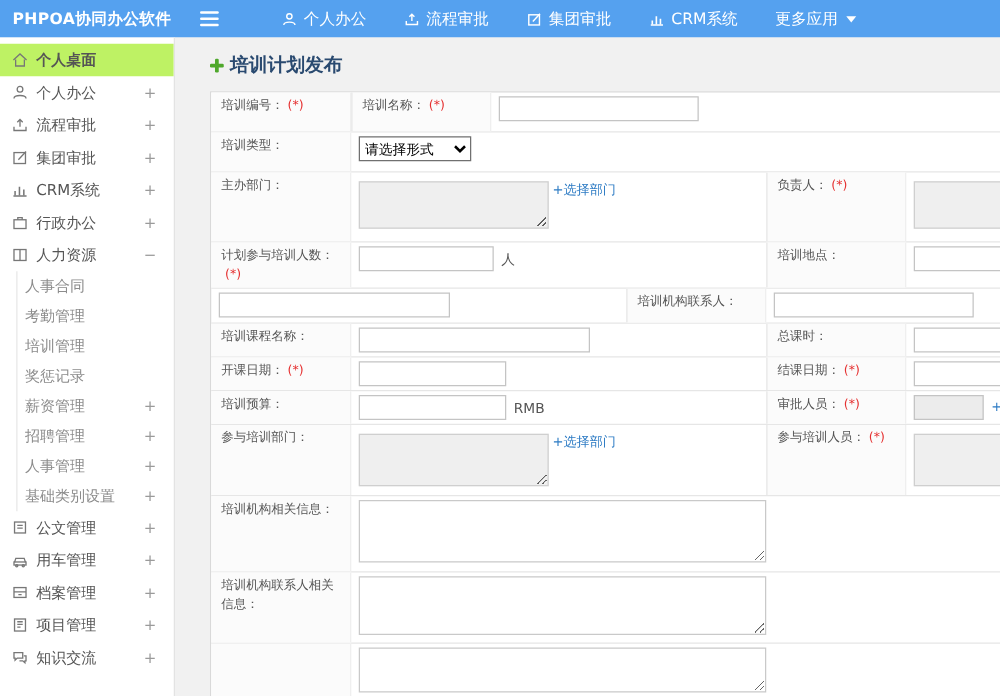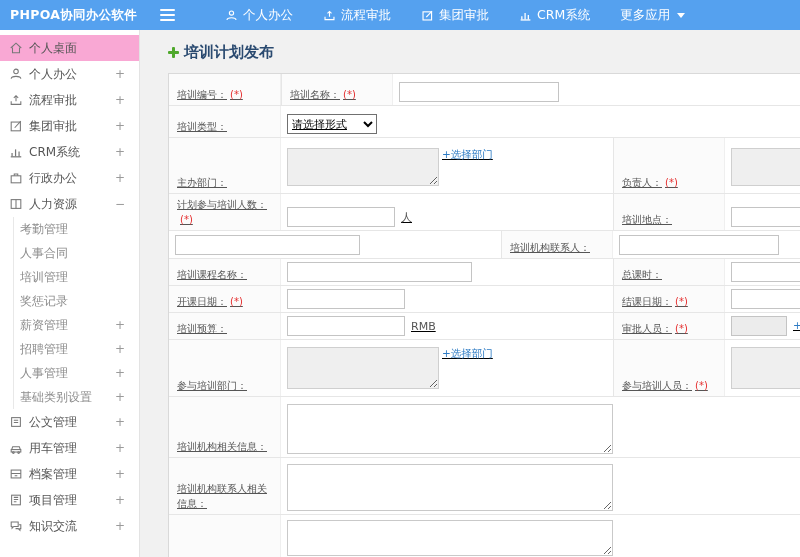--- a/index.html
+++ b/index.html
@@ -12,39 +12,39 @@
   .burger span { display:block; height:2px; background:#fff; border-radius:1px; }
   .topnav { display:flex; align-items:center; margin-left:24px; }
   .nav-item { display:flex; align-items:center; gap:5px; margin-right:30px; font-size:12.5px; cursor:pointer; white-space:nowrap; }
   .nav-item svg { display:block; }
   .caret { width:0; height:0; border-left:4px solid transparent; border-right:4px solid transparent; border-top:5px solid #fff; margin-left:2px; }
 
   
   .shell { display:flex; height:527px; }
   .sidebar { width:140px; min-width:140px; background:#fff; border-right:1px solid #e3e3e3; padding-top:5px; overflow:hidden; }
   .side-item { height:26px; display:flex; align-items:center; padding:0 14px 0 8px; font-size:12px; color:#555; cursor:pointer; }
-  .side-item.active { background:#f9a8d4; }
+  .side-item.active { background:#bef264;font-weight:bold; }
   .side-item .icn { width:16px; height:16px; margin-right:5px; display:flex; align-items:center; justify-content:center; }
   .side-item .plus { margin-left:auto; color:#9a9a9a; font-size:12px; }
   .subgroup { margin-left:13px; border-left:1px solid #e8e8e8; }
   .side-sub { height:24px; display:flex; align-items:center; padding:0 14px 0 6px; font-size:12px; color:#8c8c8c; cursor:pointer; }
   .side-sub .plus { margin-left:auto; color:#9a9a9a; font-size:12px; }
 
   
   .main { flex:1; overflow:hidden; padding:13px 0 0 28px; background:#f1f1f1; }
   .page-title { display:flex; align-items:center; gap:5px; font-size:15px; font-weight:bold; color:#2a4a70; margin-bottom:11px; }
   .add-ico { position:relative; width:11px; height:11px; display:inline-block; }
   .add-ico::before { content:""; position:absolute; left:0; top:4px; width:11px; height:3px; background:#4fa82c; border-radius:1px; }
   .add-ico::after { content:""; position:absolute; left:4px; top:0; width:3px; height:11px; background:#4fa82c; border-radius:1px; }
 
   
   .form-table { width:920px; background:#fff; border:1px solid #d9d9d9; }
   .frow { display:flex; border-bottom:1px solid #e6e6e6; }
   .frow:last-child { border-bottom:none; }
-  .cell { padding:3px 6px; display:flex; align-items:flex-end;text-decoration:underline; }
+  .cell { padding:3px 6px; display:flex; align-items:flex-start; }
   .lbl { width:112px; min-width:112px; background:#fbfbfb; border-right:1px solid #efefef; font-size:10px; color:#555; padding-left:8px; flex-wrap:wrap; line-height:1.5; }
   .c-f1 { width:332px; min-width:332px; }
   .c-l2 { border-left:1px solid #e6e6e6; }
   .c-f2 { flex:1; }
   .c-full { flex:1; }
   .req { color:#e53030; margin-left:3px; font-size:10px; }
   .inp { height:20px; border:1px solid #c4c4c4; font-size:11px; padding:1px 4px; background:#fff; font-family:inherit; }
   .inp.grey { background:#ececec; }
   .sel { font-size:11px; height:20px; border:1px solid #707070; background:#fff; font-family:inherit; }
   .ta-small { width:152px; height:38px; background:#efefef; border:1px solid #cfcfcf; resize:both; font-family:inherit; }
@@ -179,24 +179,24 @@
           <svg width="14" height="14" viewBox="0 0 16 16" fill="none" stroke="#777" stroke-width="1.2">
             <rect x="2.5" y="3" width="11" height="10"></rect>
             <path d="M8 3 V13"></path>
           </svg>
         </span>
       <span>人力资源</span>
       <span class="plus">−</span>
     </div>
     <div class="subgroup">
       <div class="side-sub">
+          <span>人事合同</span>
+        </div>
+      <div class="side-sub">
           <span>考勤管理</span>
-        </div>
-      <div class="side-sub">
-          <span>人事合同</span>
         </div>
       <div class="side-sub">
           <span>培训管理</span>
         </div>
       <div class="side-sub">
           <span>奖惩记录</span>
         </div>
       <div class="side-sub">
           <span>薪资管理</span>
           <span class="plus">+</span>

